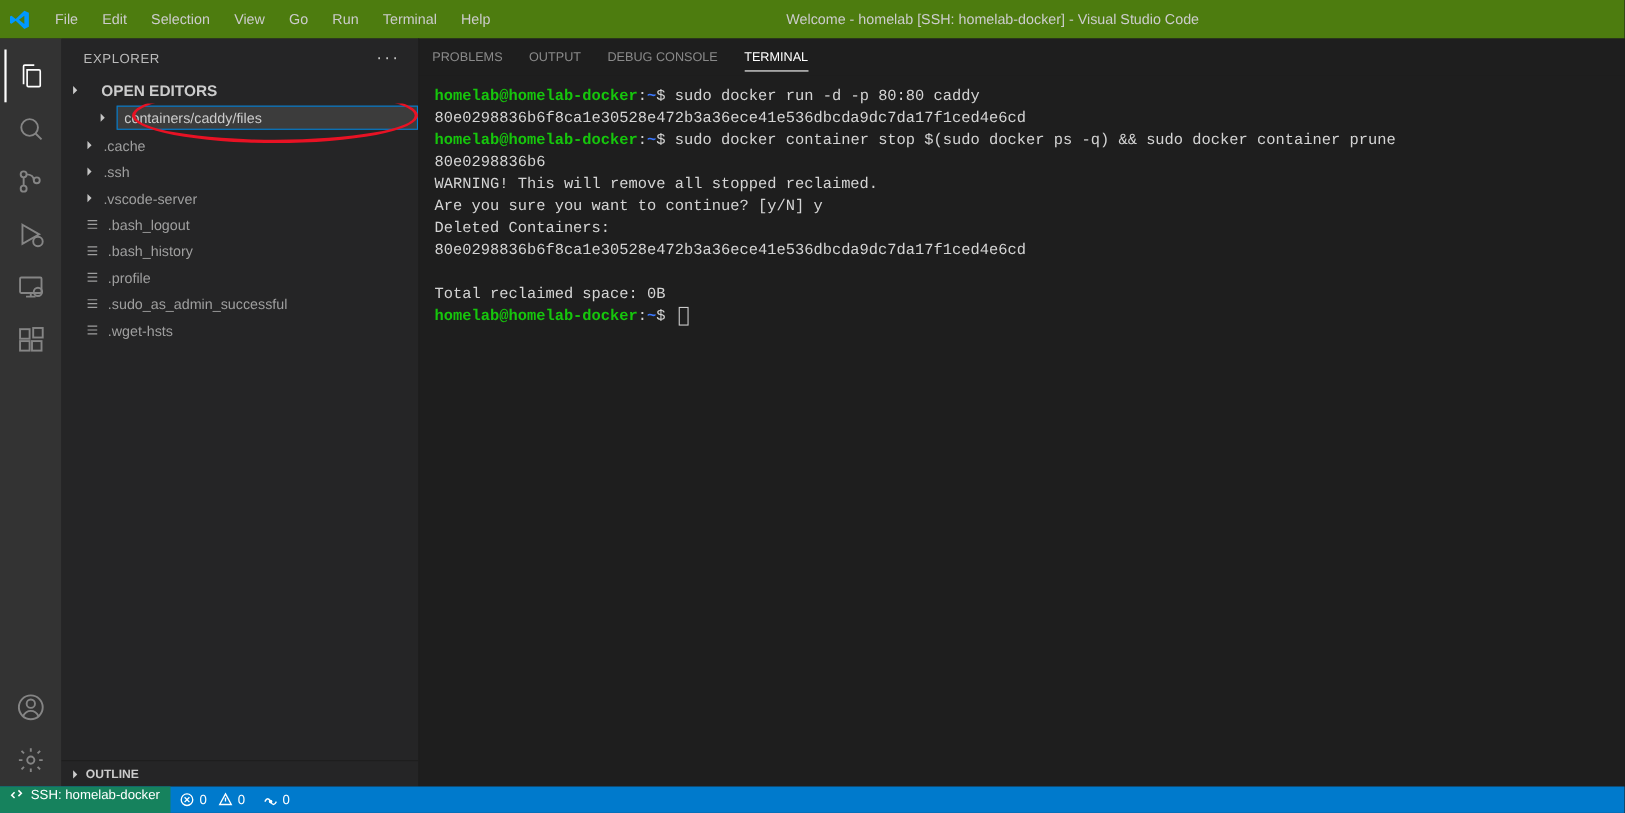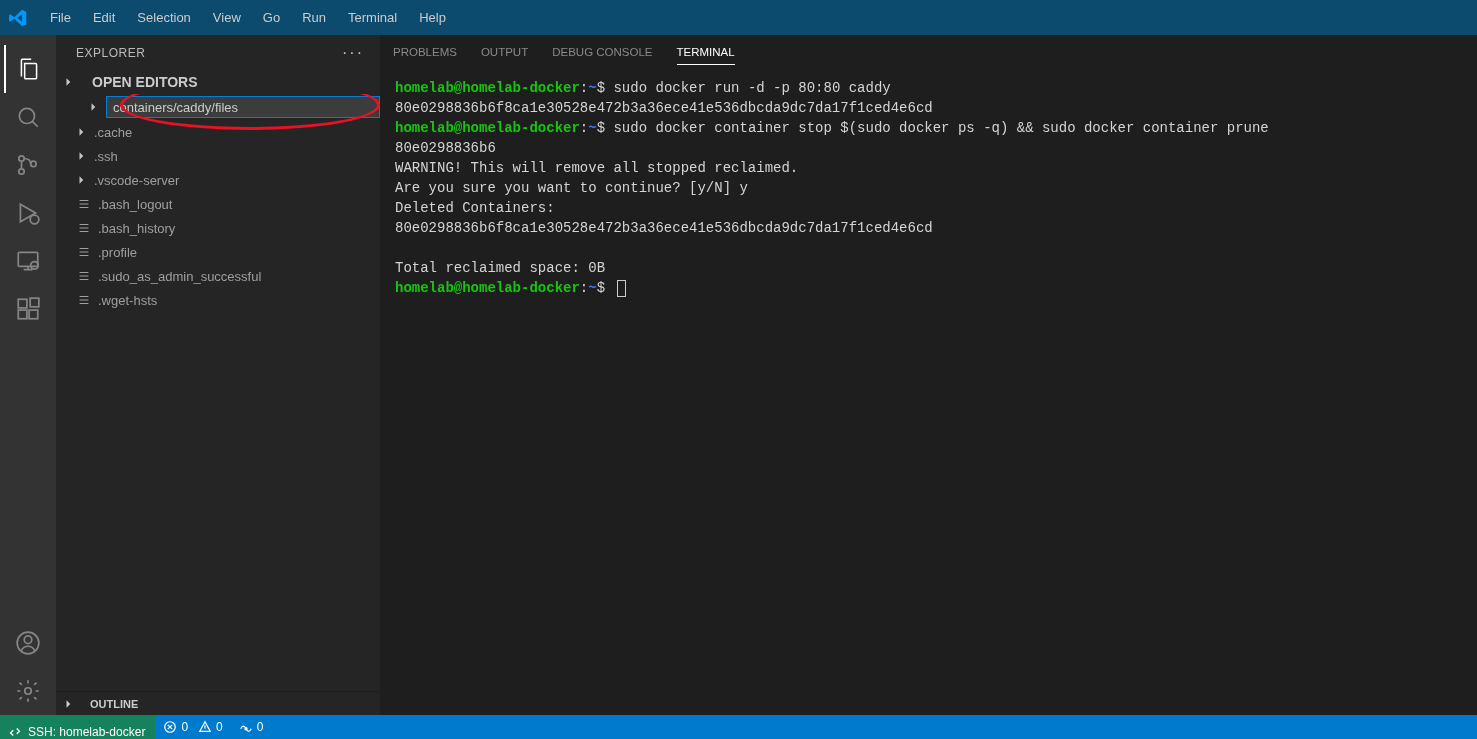--- a/index.html
+++ b/index.html
@@ -11,21 +11,21 @@
   font-size: 13px;
   color: #cccccc;
   overflow: hidden;
   display: flex;
   flex-direction: column;
 }
 
 
 .titlebar {
   height: 35px;
-  background: #0c4a6e;
+  background: #4d7c0f;
   display: flex;
   align-items: center;
   padding: 0 8px;
   color: #cccccc;
   flex-shrink: 0;
 }
 .titlebar .logo {
   width: 20px; height: 20px;
   margin-right: 12px;
   display:flex;align-items:center;justify-content:center;
@@ -135,21 +135,21 @@
   font-family:inherit;
 }
 .sidebar .outline-header {
   height: 24px;
   display: flex; align-items: center;
   padding: 0 4px 0 6px;
   font-size: 11px;
   font-weight: 700;
   color: #cccccc;
   cursor: pointer;
-  gap:16px;
+  gap:4px;
   border-top:1px solid #1e1e1e;
 }
 
 
 .annot-ellipse {
   position:absolute;
   left:64px;
   top:-14px;
   width:260px;
   height:50px;
@@ -212,21 +212,21 @@
   background: #007acc;
   display: flex;
   align-items: center;
   color: #ffffff;
   font-size: 12px;
   flex-shrink:0;
 }
 .statusbar .remote {
   background: #16825d;
   height: 100%;
-  display:flex;align-items:flex-end;
+  display:flex;align-items:flex-start;
   padding: 0 10px 0 8px;
   gap:6px;
 }
 .statusbar .sb-item {
   display:flex;align-items:center;
   padding: 0 8px;
   gap:4px;
   height:100%;
 }
 .statusbar svg { flex-shrink:0; }
@@ -245,20 +245,21 @@
   <div class="menu-items">
     <div class="menu-item">File</div>
     <div class="menu-item">Edit</div>
     <div class="menu-item">Selection</div>
     <div class="menu-item">View</div>
     <div class="menu-item">Go</div>
     <div class="menu-item">Run</div>
     <div class="menu-item">Terminal</div>
     <div class="menu-item">Help</div>
   </div>
+  <div class="window-title">Welcome - homelab [SSH: homelab-docker] - Visual Studio Code</div>
 </div>
 
 <div class="main">
 
   <div class="activity-bar">
     <div class="ab-icon active">
       <svg width="26" height="26" viewBox="0 0 24 24" fill="none" stroke="currentColor" stroke-width="1.4">
           <path d="M14 3H6a1 1 0 0 0-1 1v15"></path>
           <path d="M9 7h9a1 1 0 0 1 1 1v12a1 1 0 0 1-1 1H9a1 1 0 0 1-1-1V7z"></path>
         </svg>

